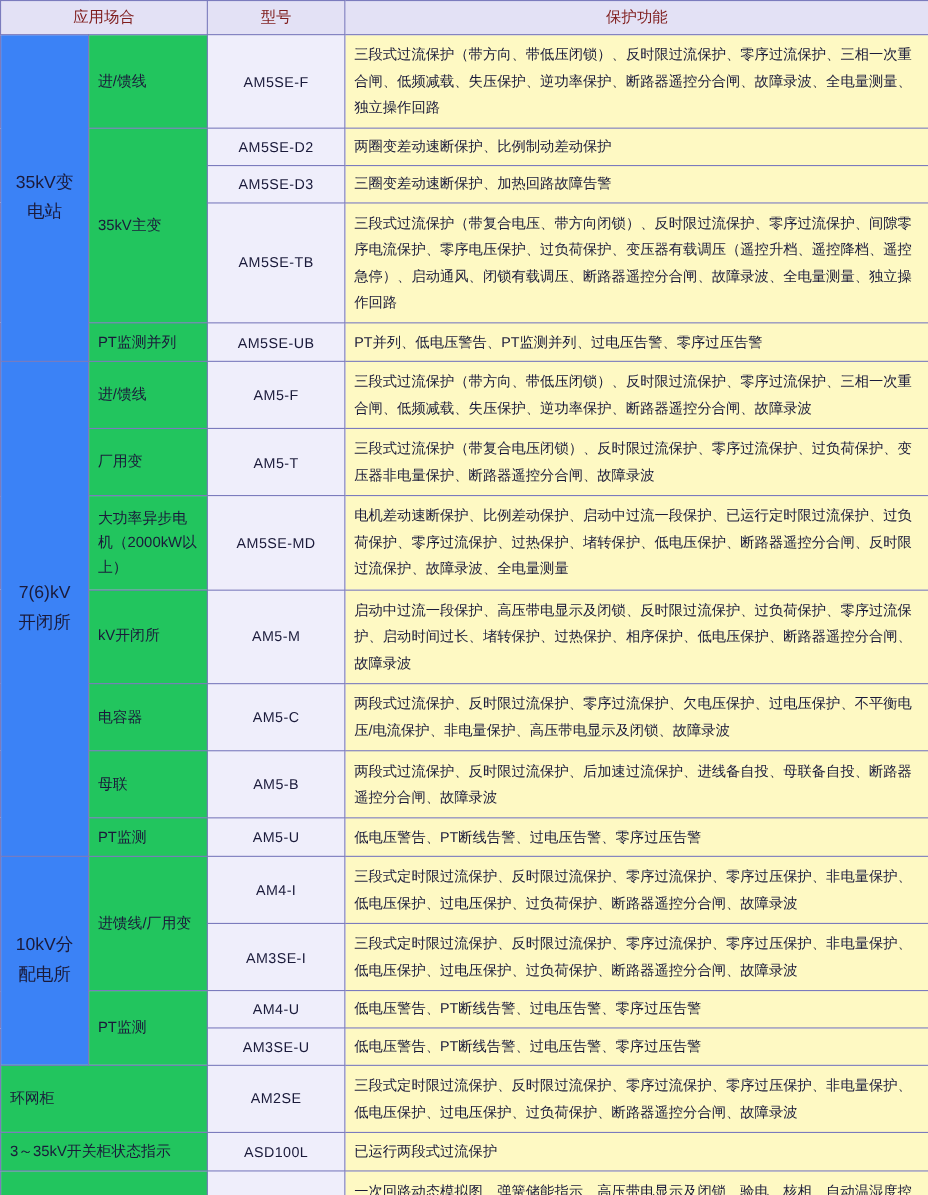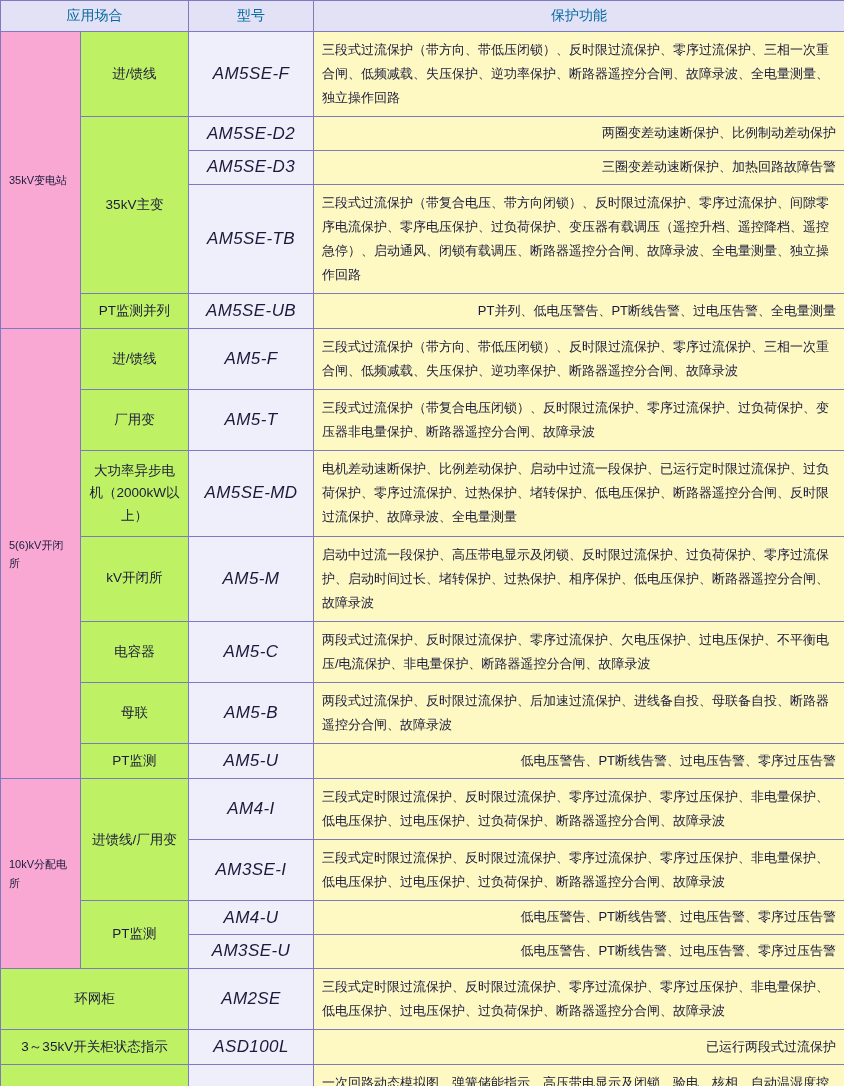--- a/index.html
+++ b/index.html
@@ -27,52 +27,51 @@
   
   col.c-app   { width: 80px; }
   col.c-sub   { width: 108px; }
   col.c-model { width: 125px; }
   col.c-func  { width: 531px; }
 
   thead td {
     background: #e3e1f5;
     text-align: center;
     font-size: 14px;
-    color: #0369a1;
+    color: #7f1d1d;
     padding: 9px 6px;
   }
   .cell-app {
-    background: #f9a8d4;
-    font-size: 11px;
+    background: #3b82f6;
+    text-align: center;
+    font-size: 16px;
     line-height: 1.65;
   }
   .cell-sub {
-    background: #bef264;
-    text-align: center;
+    background: #22c55e;
+    text-align: left;
     font-size: 13.5px;
     line-height: 1.65;
   }
   .cell-model {
     background: #efeefb;
     text-align: center;
-    font-size: 17px;
+    font-size: 13px;
     font-family: "Liberation Sans", "DejaVu Sans", sans-serif;
     letter-spacing: 0.4px;
-    font-style: italic;
   }
   .cell-func {
     background: #fef9c3;
     text-align: left;
     font-size: 13px;
     line-height: 1.85;
     padding: 8px 10px;
   }
   .cell-func.single {
     line-height: 1.6;
-    text-align: right;
   }
 </style>
 </head>
 <body>
 
 <table class="spec">
   <colgroup>
     <col class="c-app">
     <col class="c-sub">
     <col class="c-model">
@@ -102,25 +101,25 @@
       <td class="cell-model">AM5SE-D3</td>
       <td class="cell-func single">三圈变差动速断保护、加热回路故障告警</td>
     </tr>
     <tr>
       <td class="cell-model">AM5SE-TB</td>
       <td class="cell-func">三段式过流保护（带复合电压、带方向闭锁）、反时限过流保护、零序过流保护、间隙零序电流保护、零序电压保护、过负荷保护、变压器有载调压（遥控升档、遥控降档、遥控急停）、启动通风、闭锁有载调压、断路器遥控分合闸、故障录波、全电量测量、独立操作回路</td>
     </tr>
     <tr>
       <td class="cell-sub" rowspan="1">PT监测并列</td>
       <td class="cell-model">AM5SE-UB</td>
-      <td class="cell-func single">PT并列、低电压警告、PT断线告警、过电压告警、全电量测量</td>
+      <td class="cell-func single">PT并列、低电压警告、PT监测并列、过电压告警、零序过压告警</td>
     </tr>
 
     <tr>
-      <td class="cell-app" rowspan="7">5(6)kV开闭所</td>
+      <td class="cell-app" rowspan="7">7(6)kV开闭所</td>
       <td class="cell-sub">进/馈线</td>
       <td class="cell-model">AM5-F</td>
       <td class="cell-func">三段式过流保护（带方向、带低压闭锁）、反时限过流保护、零序过流保护、三相一次重合闸、低频减载、失压保护、逆功率保护、断路器遥控分合闸、故障录波</td>
     </tr>
     <tr>
       <td class="cell-sub">厂用变</td>
       <td class="cell-model">AM5-T</td>
       <td class="cell-func">三段式过流保护（带复合电压闭锁）、反时限过流保护、零序过流保护、过负荷保护、变压器非电量保护、断路器遥控分合闸、故障录波</td>
     </tr>
     <tr>
@@ -129,21 +128,21 @@
       <td class="cell-func">电机差动速断保护、比例差动保护、启动中过流一段保护、已运行定时限过流保护、过负荷保护、零序过流保护、过热保护、堵转保护、低电压保护、断路器遥控分合闸、反时限过流保护、故障录波、全电量测量</td>
     </tr>
     <tr>
       <td class="cell-sub">kV开闭所</td>
       <td class="cell-model">AM5-M</td>
       <td class="cell-func">启动中过流一段保护、高压带电显示及闭锁、反时限过流保护、过负荷保护、零序过流保护、启动时间过长、堵转保护、过热保护、相序保护、低电压保护、断路器遥控分合闸、故障录波</td>
     </tr>
     <tr>
       <td class="cell-sub">电容器</td>
       <td class="cell-model">AM5-C</td>
-      <td class="cell-func">两段式过流保护、反时限过流保护、零序过流保护、欠电压保护、过电压保护、不平衡电压/电流保护、非电量保护、断路器遥控分合闸、故障录波</td>
+      <td class="cell-func">两段式过流保护、反时限过流保护、零序过流保护、欠电压保护、过电压保护、不平衡电压/电流保护、非电量保护、高压带电显示及闭锁、故障录波</td>
     </tr>
     <tr>
       <td class="cell-sub">母联</td>
       <td class="cell-model">AM5-B</td>
       <td class="cell-func">两段式过流保护、反时限过流保护、后加速过流保护、进线备自投、母联备自投、断路器遥控分合闸、故障录波</td>
     </tr>
     <tr>
       <td class="cell-sub">PT监测</td>
       <td class="cell-model">AM5-U</td>
       <td class="cell-func single">低电压警告、PT断线告警、过电压告警、零序过压告警</td>

